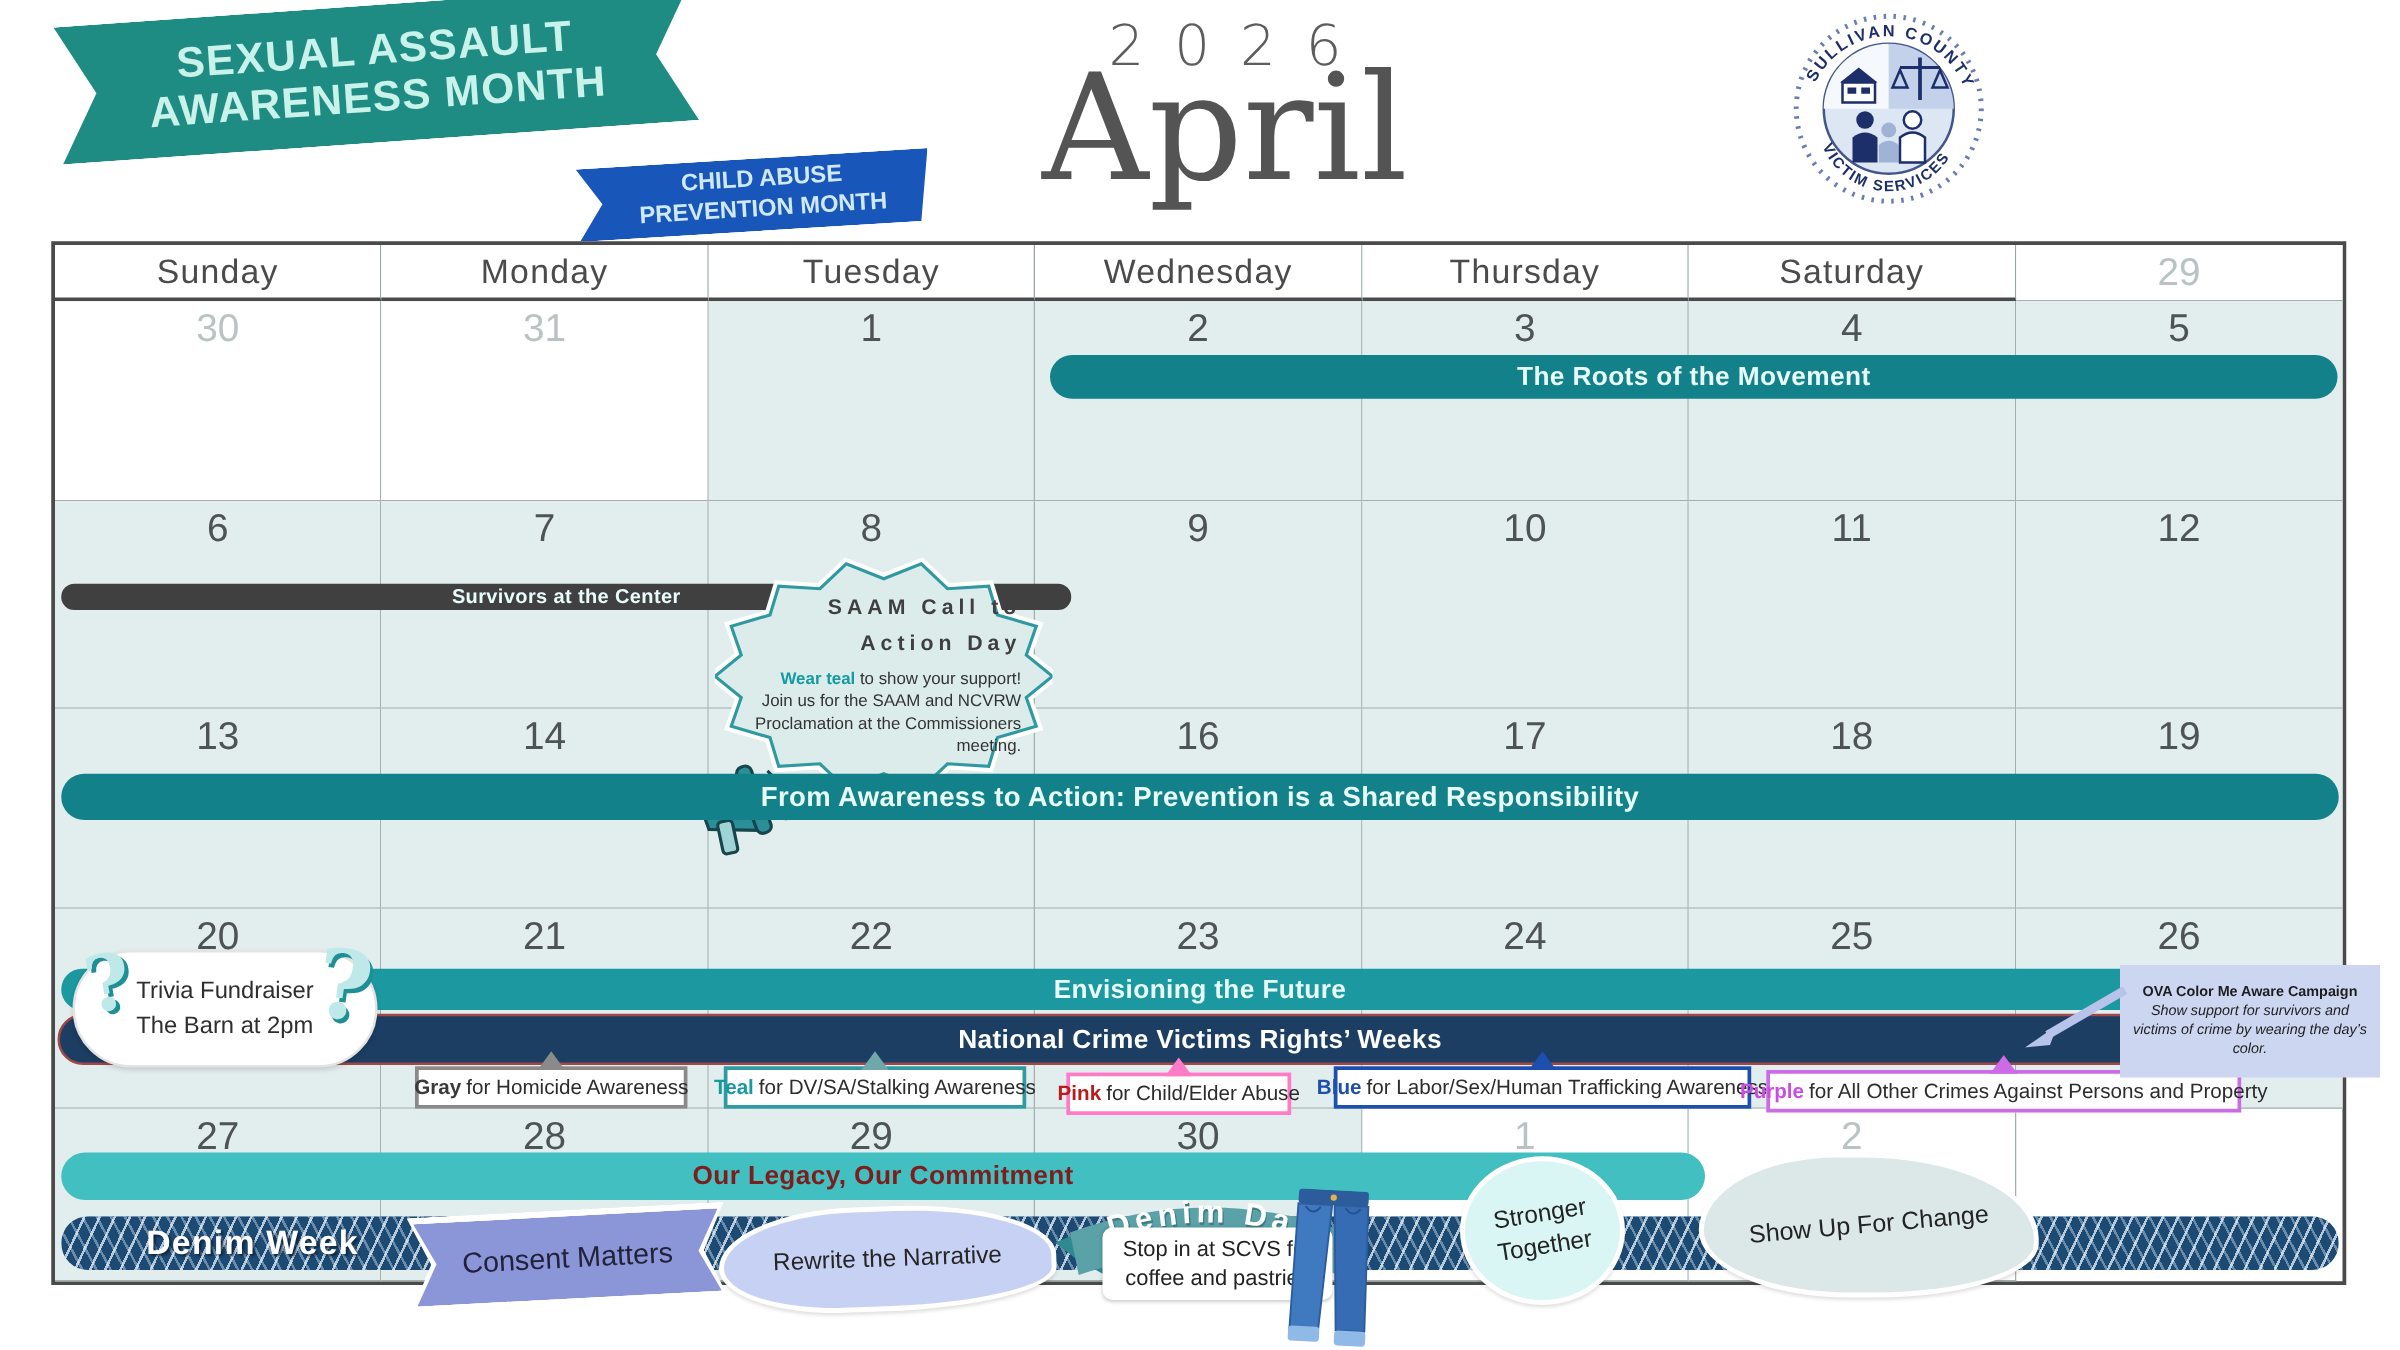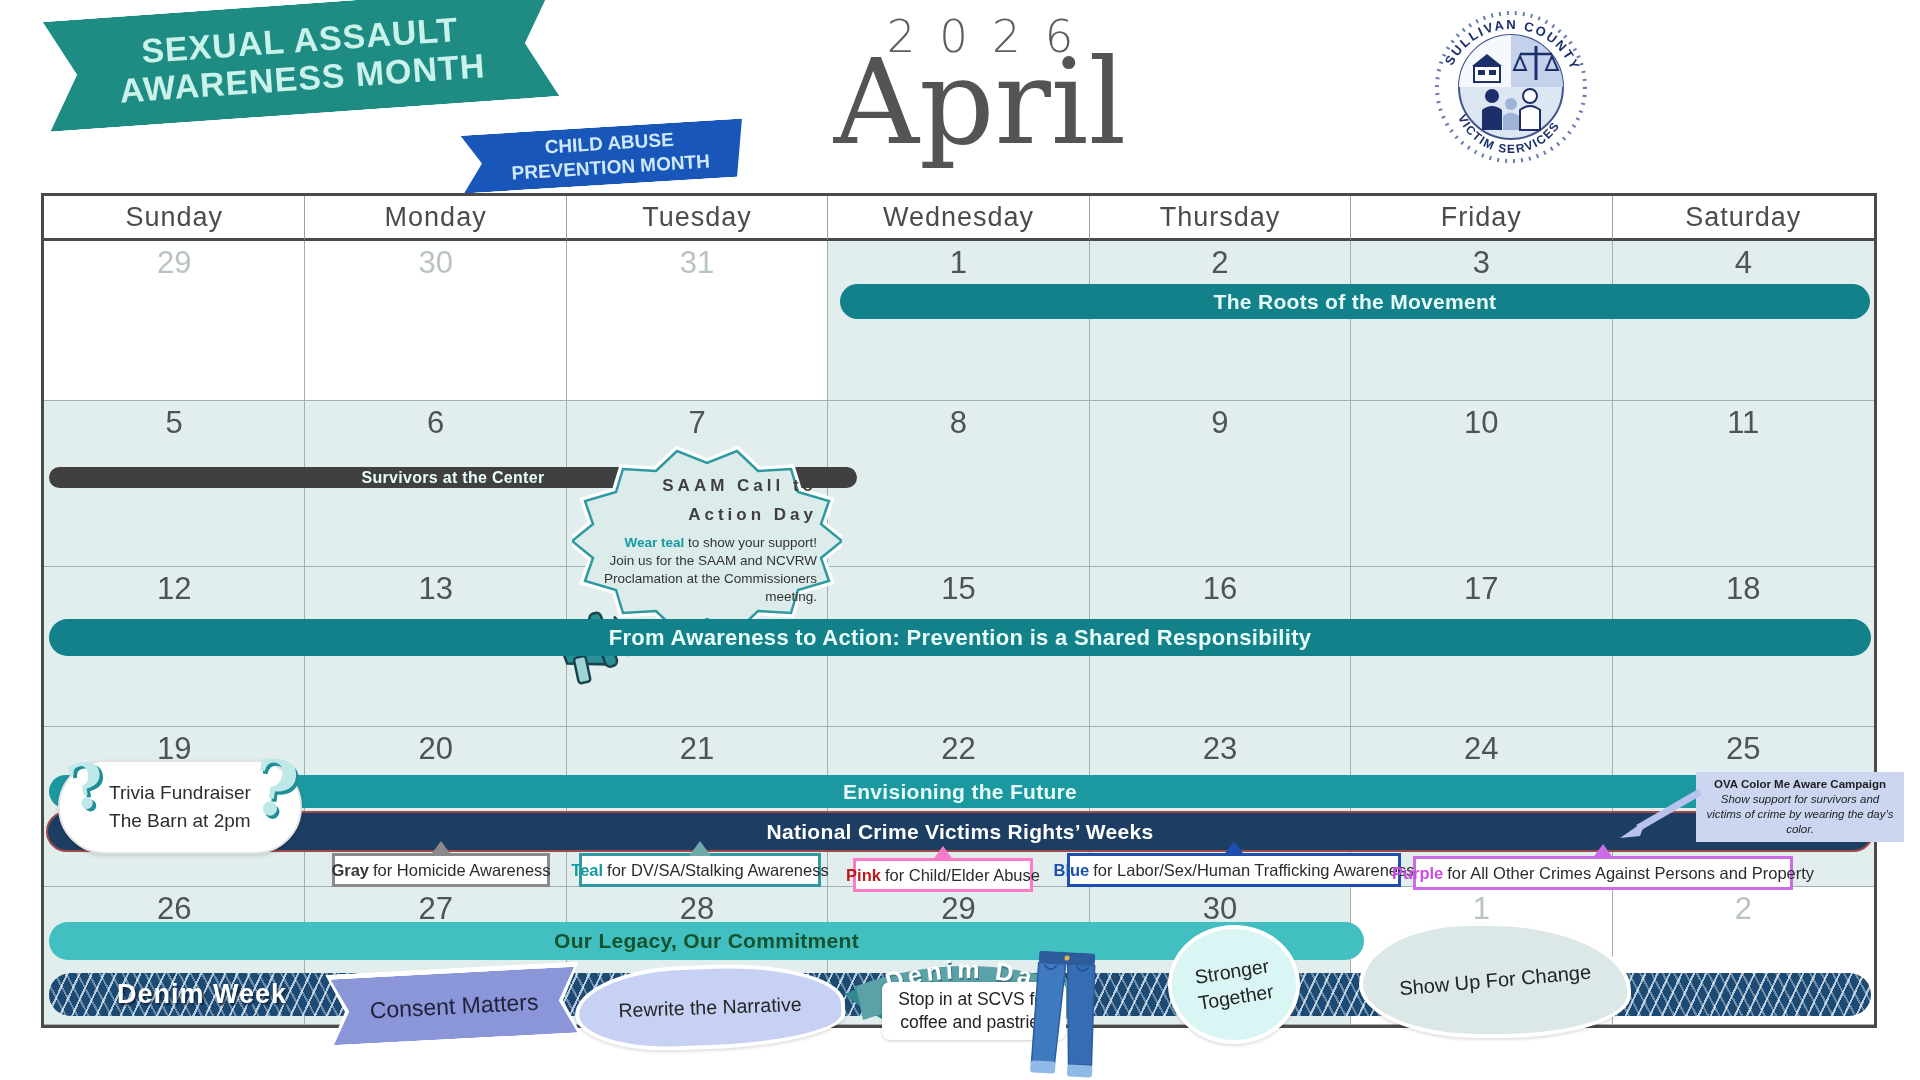--- a/index.html
+++ b/index.html
@@ -45,21 +45,21 @@
   
   .events{position:absolute;inset:0;overflow:visible;}
   .band{position:absolute;border-radius:20px;display:flex;align-items:center;justify-content:center;
     color:#e8fdfb;font-weight:bold;font-size:21px;letter-spacing:.3px;margin-top:12px;}
   .band.roots{left:796px;top:76px;width:1030px;height:35px;background:#12818a;}
   .band.survivors{left:5px;top:259px;width:808px;height:21px;background:#404040;font-size:16px;}
   .band.awareness{left:5px;top:411px;width:1822px;height:37px;background:#12818a;font-size:22px;}
   .band.envision{left:5px;top:567px;width:1822px;height:33px;background:#1b98a0;}
   .band.ncvrw{left:2px;top:603px;width:1828px;height:41px;background:#1c3e63;
     border:2px solid #a04848;border-radius:21px;box-sizing:border-box;color:#fff;text-align:center;}
-  .band.legacy{left:5px;top:714px;width:1315px;height:38px;background:#41bfc1;font-size:21px;color:#14532d;}
+  .band.legacy{left:5px;top:714px;width:1315px;height:38px;background:#41bfc1;font-size:21px;color:#7f1d1d;}
   .band.denim{left:5px;top:765px;width:1822px;height:43px;border-radius:22px;
     justify-content:flex-start;padding-left:68px;box-sizing:border-box;
     background-color:#1d4a73;
     background-image:
       repeating-linear-gradient(115deg,rgba(235,244,252,0) 0 5px,rgba(235,244,252,.75) 5px 7px,rgba(235,244,252,0) 7px 11px),
       repeating-linear-gradient(62deg,rgba(200,222,242,0) 0 4px,rgba(200,222,242,.45) 4px 6px,rgba(200,222,242,0) 6px 10px);
     font-size:27px;color:#fff;letter-spacing:1px;
     text-shadow:2px 2px 2px rgba(10,30,55,.8);}
 
   
@@ -93,21 +93,21 @@
   .tag.teal{left:535px;width:242px;border-color:#2f9aa2;} .tag.teal .ptr{border-bottom-color:#6fa8ab;}
   .tag.teal .tw{color:#169aa2;}
   .tag.pink{left:809px;top:662px;width:180px;border-color:#ff7bc8;} .tag.pink .ptr{border-bottom-color:#ff7bc8;}
   .tag.pink .tw{color:#b91c1c;text-align:center;}
   .tag.blue{left:1023px;width:334px;border-color:#1d4fae;} .tag.blue .ptr{border-bottom-color:#1d4fae;}
   .tag.blue .tw{color:#1d4fae;}
   .tag.purple{left:1369px;top:660px;width:380px;border-color:#cb6ce6;} .tag.purple .ptr{border-bottom-color:#cb6ce6;}
   .tag.purple .tw{color:#cb4ce0;}
 
   
-  .ova{position:absolute;left:1652px;top:576px;width:208px;padding:5px 7px;background:#ccd6f1;
+  .ova{position:absolute;left:1652px;top:576px;width:208px;padding:15px 7px;background:#ccd6f1;
     font-size:11.5px;line-height:1.3;color:#1d1d1d;text-align:center;box-sizing:border-box;}
   .ova .b{font-weight:bold;}
   .ova .i{font-style:italic;}
   .ova-arrow{position:absolute;left:1572px;top:588px;width:92px;height:62px;}
 
   
   .consent{position:absolute;left:288px;top:777px;width:244px;height:66px;transform:rotate(-3deg);}
   .consent .outer{position:absolute;inset:-5px;background:#fff;
     clip-path:polygon(0 0,100% 0,93% 50%,100% 100%,0 100%,7% 50%);}
   .consent .innerr{position:absolute;inset:0;background:#8b96d8;
@@ -184,21 +184,20 @@
     </svg>
   </div>
 
   <div class="calendar">
     <div class="grid">
       <div class="hcell">Sunday</div>
       <div class="hcell">Monday</div>
       <div class="hcell">Tuesday</div>
       <div class="hcell">Wednesday</div>
       <div class="hcell">Thursday</div>
-      <div class="hcell">Friday</div>
       <div class="hcell">Saturday</div>
 
       <div class="cell out"><span class="dn">29</span></div>
       <div class="cell out"><span class="dn">30</span></div>
       <div class="cell out"><span class="dn">31</span></div>
       <div class="cell"><span class="dn">1</span></div>
       <div class="cell"><span class="dn">2</span></div>
       <div class="cell"><span class="dn">3</span></div>
       <div class="cell"><span class="dn">4</span></div>
 

